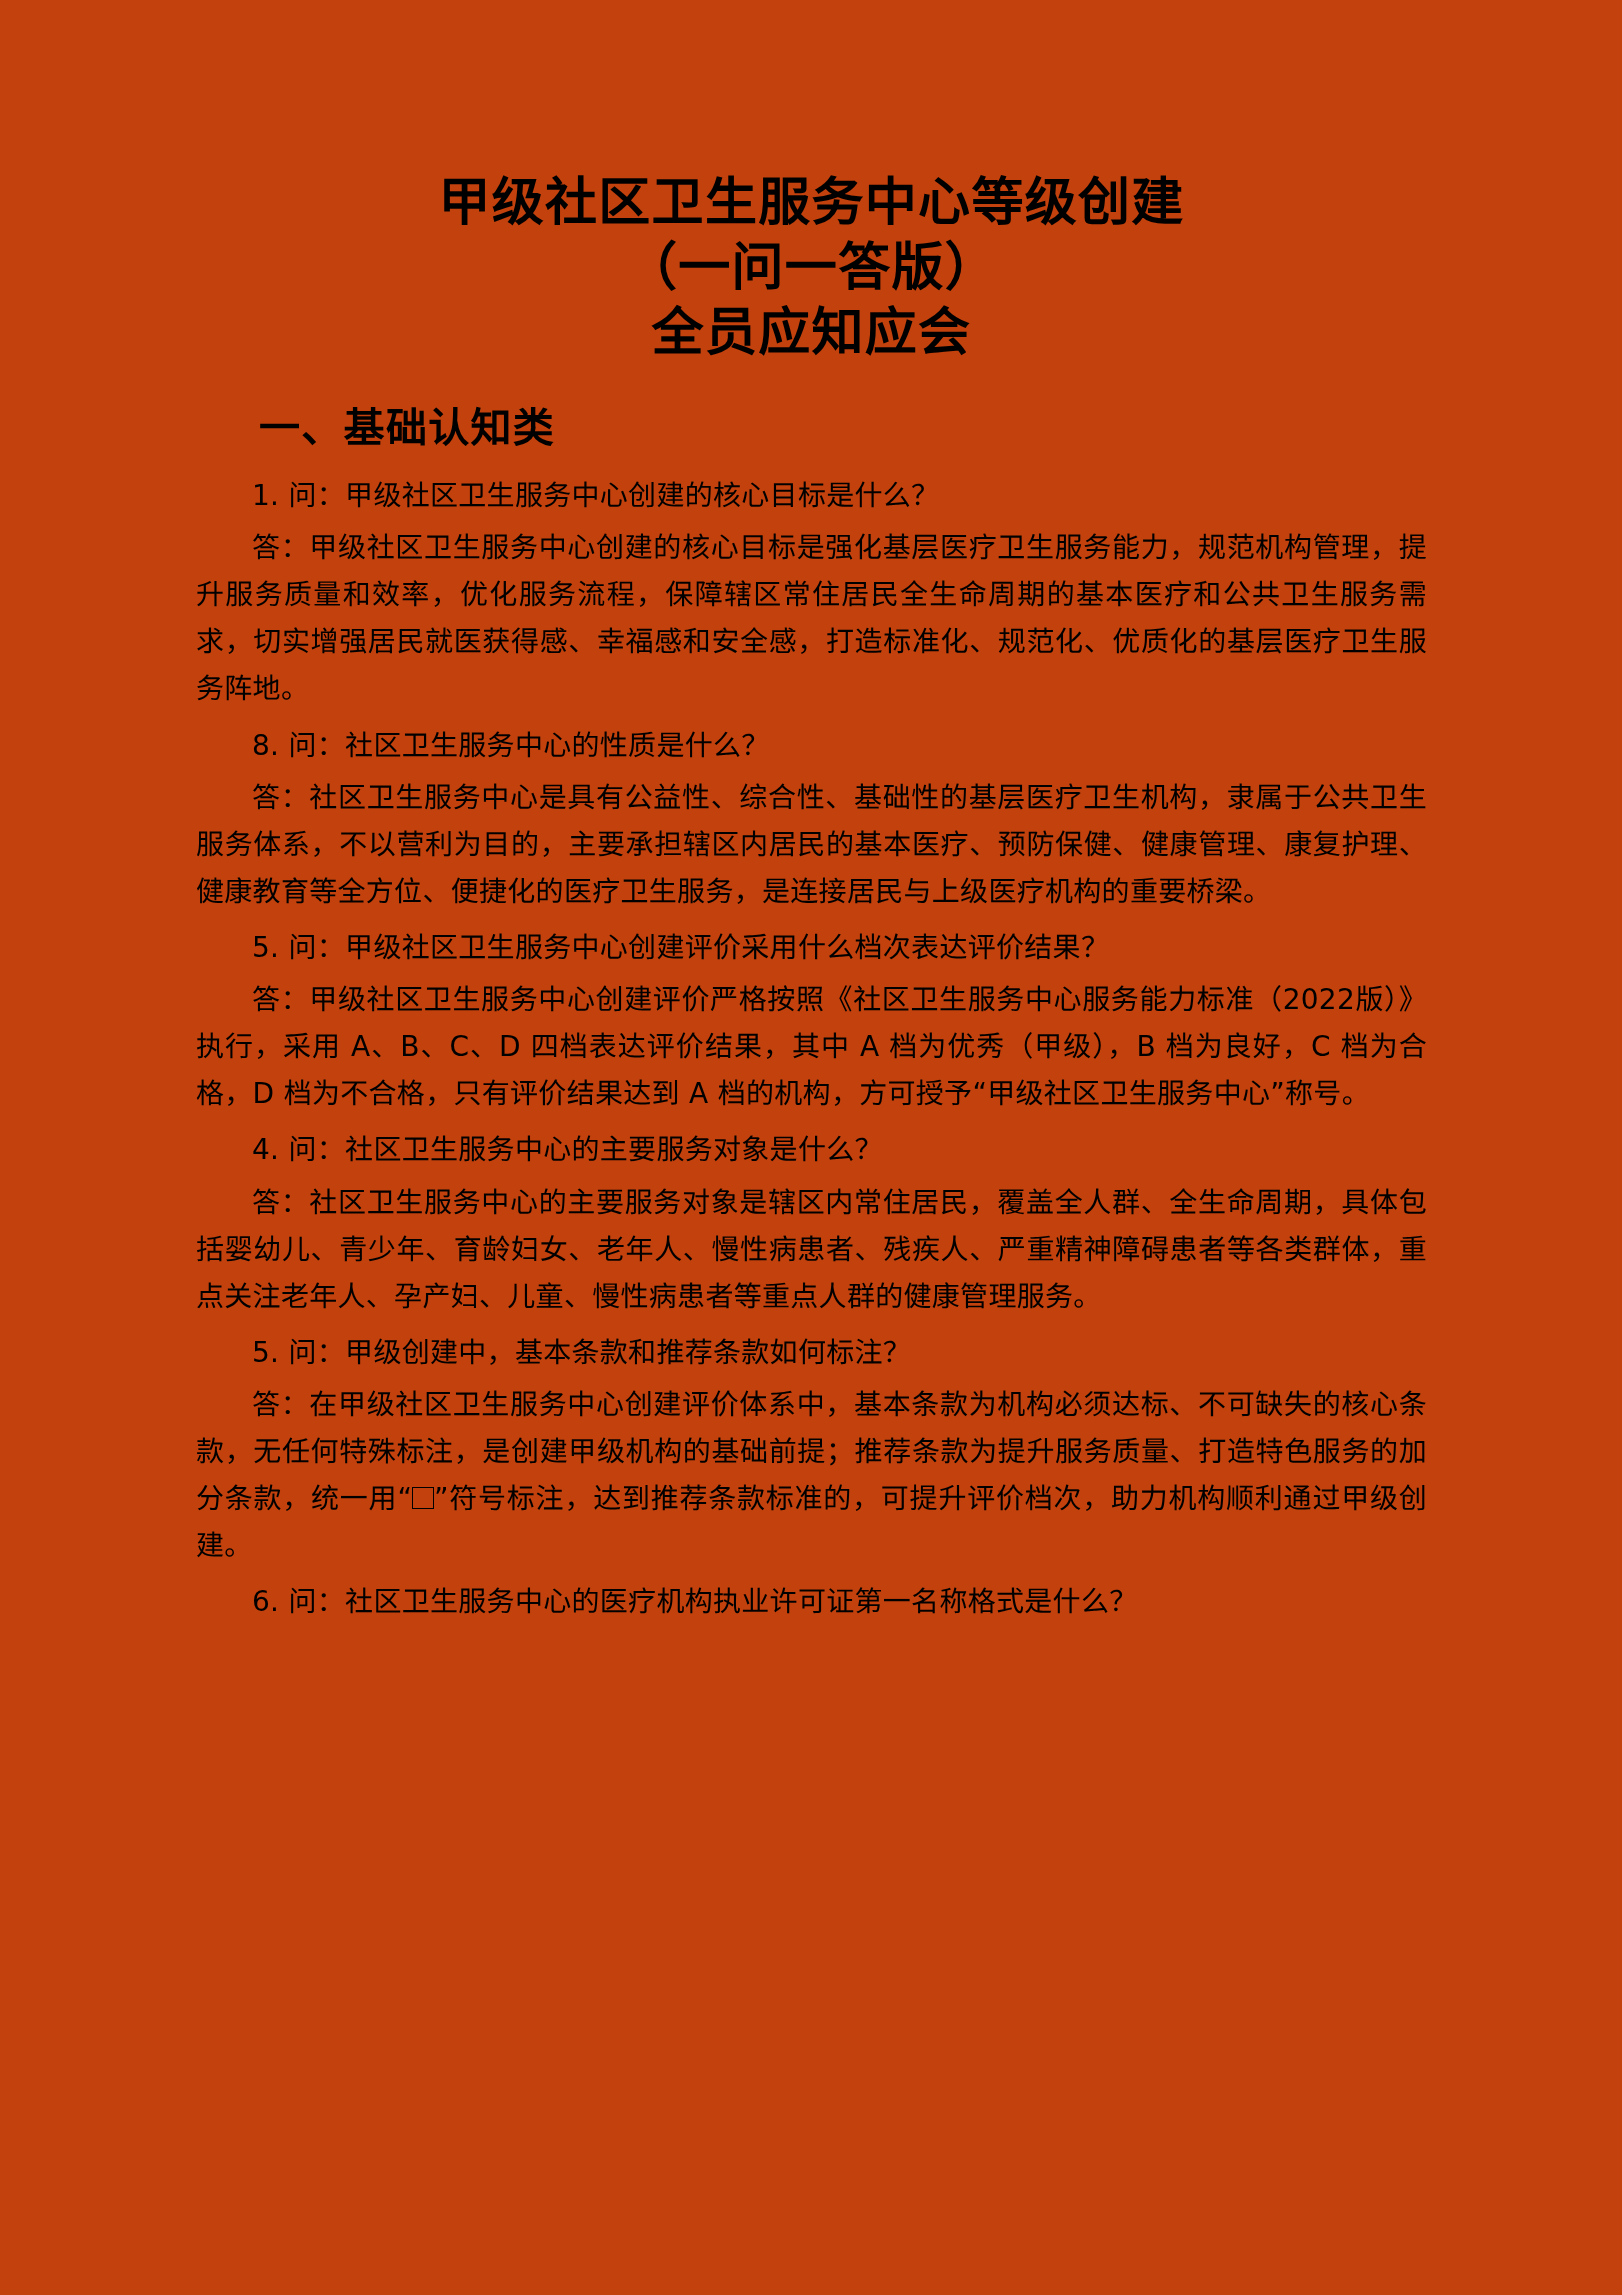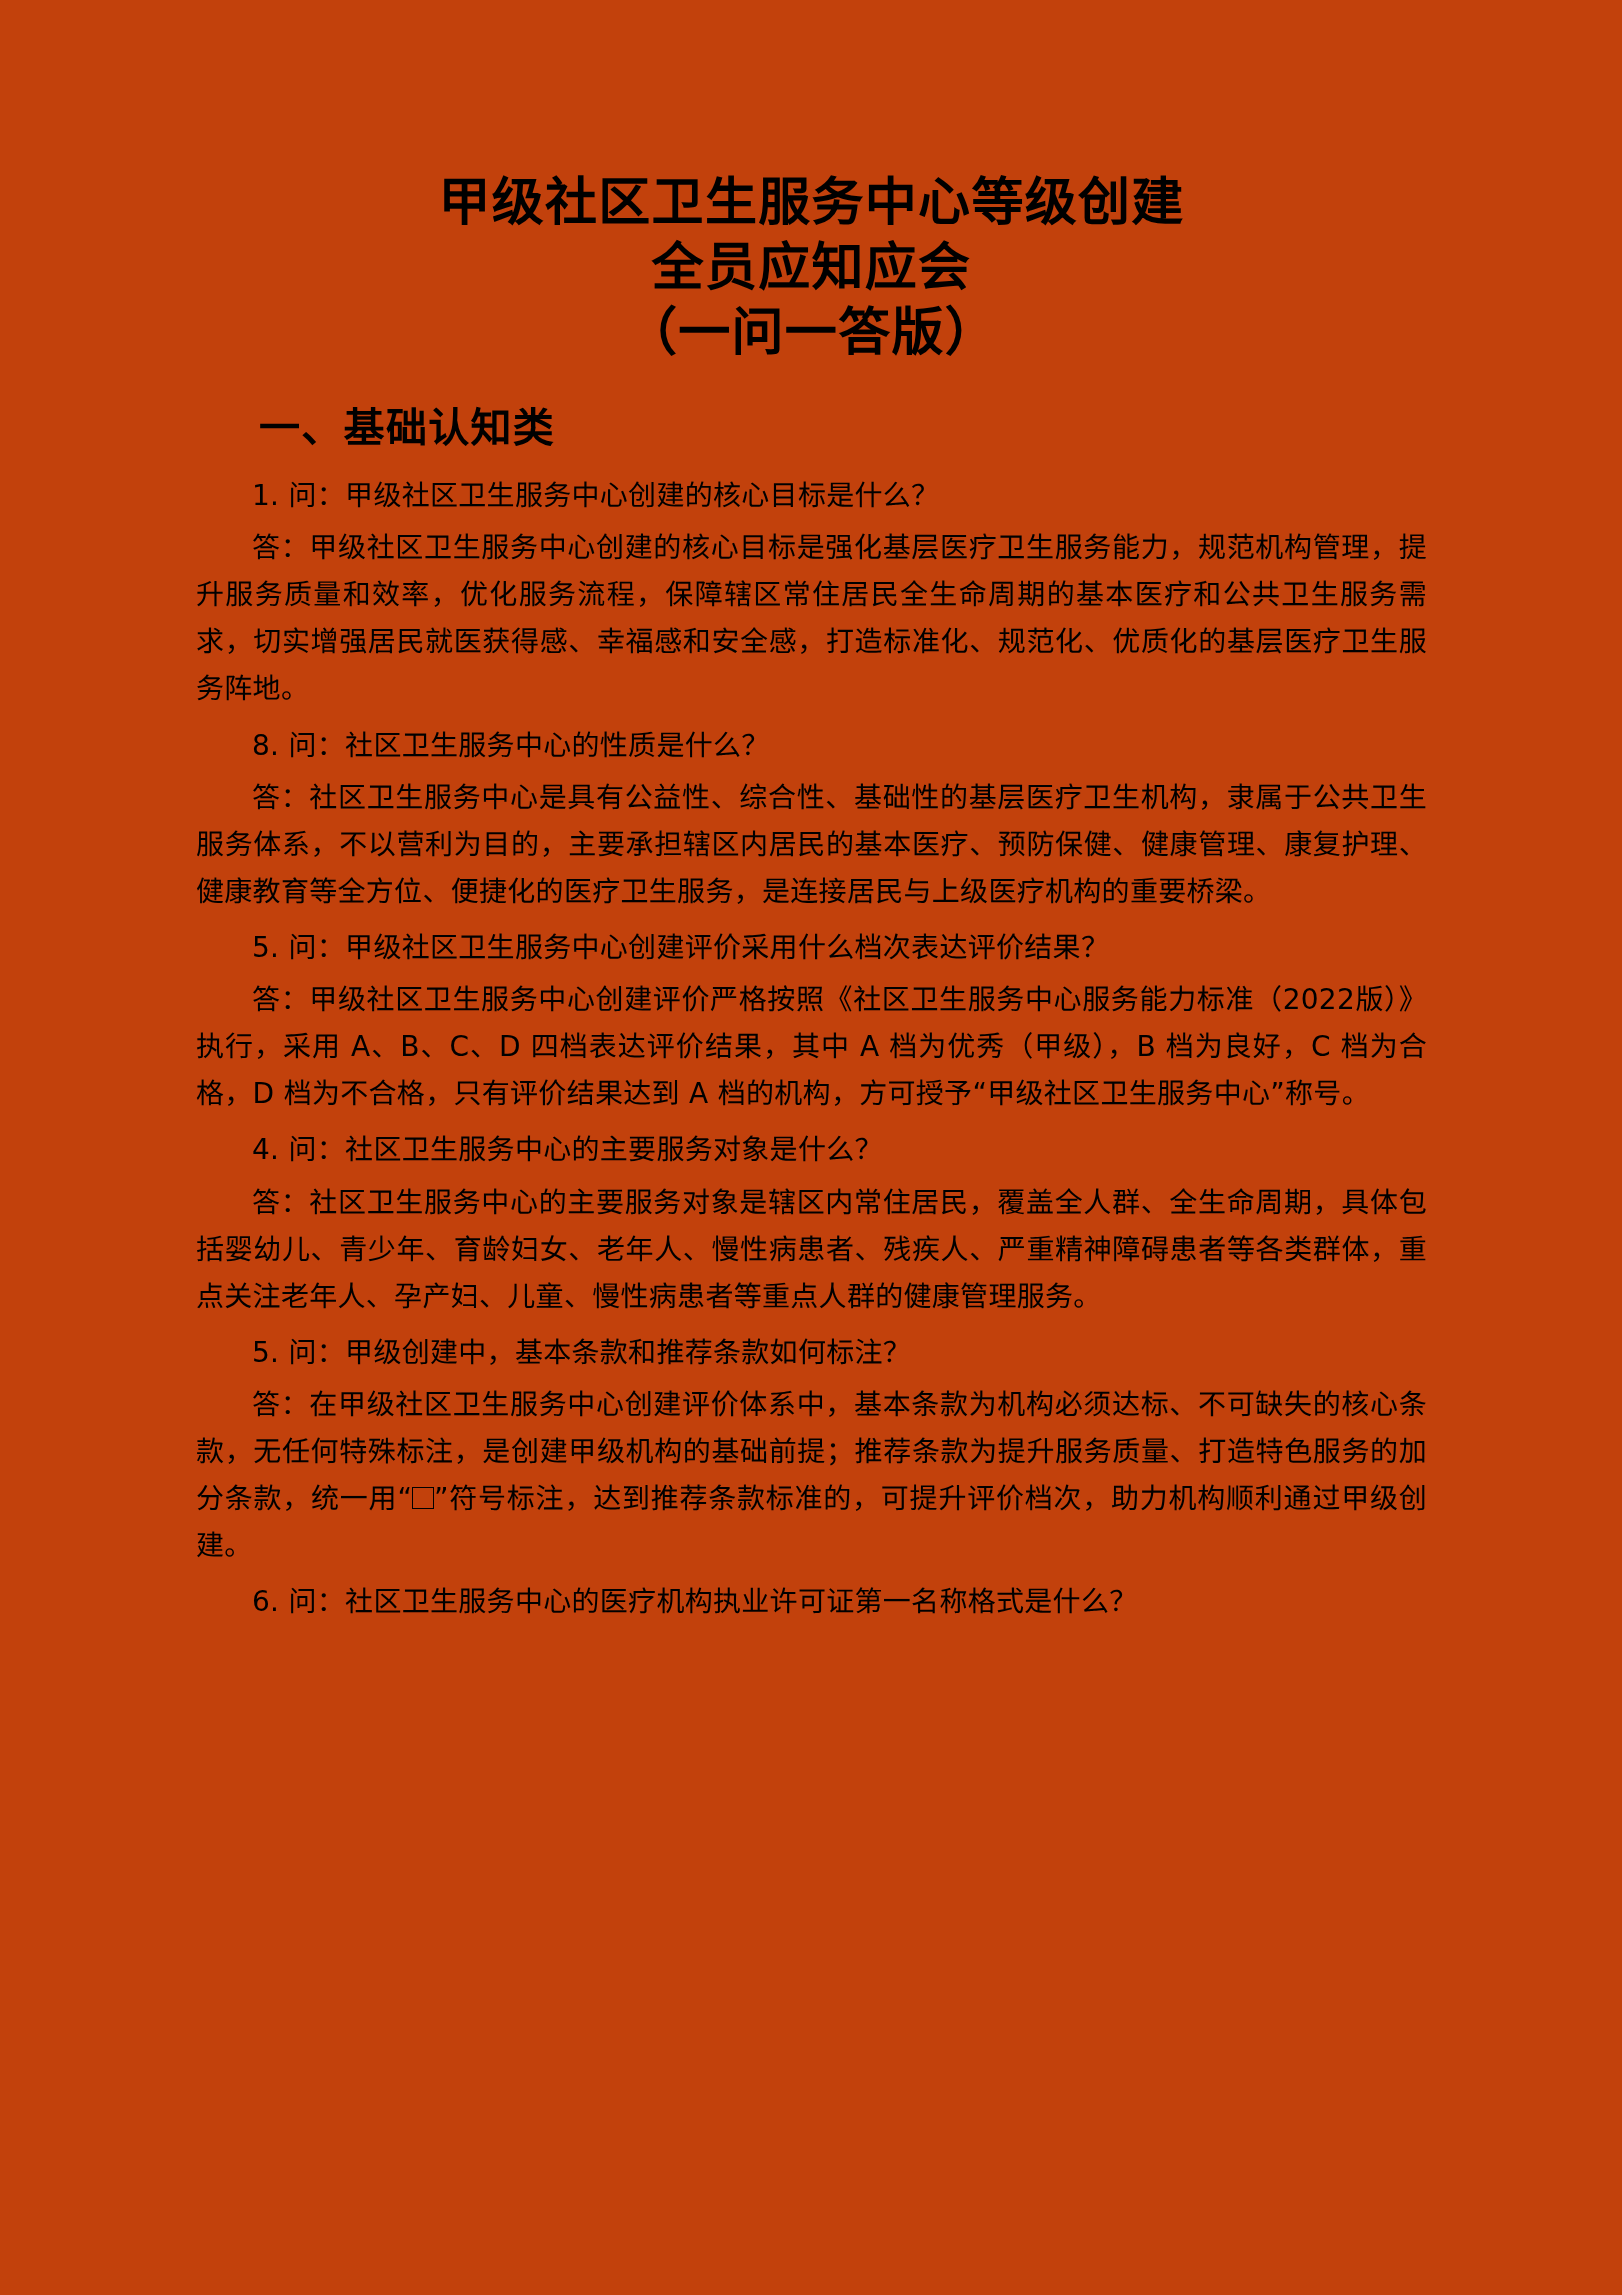--- a/index.html
+++ b/index.html
@@ -79,22 +79,22 @@
     box-sizing: border-box;
   }
 </style>
 </head>
 <body>
 
 <div class="page">
 
   <h1 class="doc-title">
     <span class="title-line title-line-1">甲级社区卫生服务中心等级创建</span>
+    <span class="title-line title-line-3">（一问一答版）</span>
     <span class="title-line title-line-2">全员应知应会</span>
-    <span class="title-line title-line-3">（一问一答版）</span>
   </h1>
 
   <h2 class="section-heading">一、基础认知类</h2>
 
   <div class="qa-list">
 
     <p class="para question">1. 问：甲级社区卫生服务中心创建的核心目标是什么？</p>
     <p class="para answer">答：甲级社区卫生服务中心创建的核心目标是强化基层医疗卫生服务能力，规范机构管理，提升服务质量和效率，优化服务流程，保障辖区常住居民全生命周期的基本医疗和公共卫生服务需求，切实增强居民就医获得感、幸福感和安全感，打造标准化、规范化、优质化的基层医疗卫生服务阵地。</p>
 
     <p class="para question">8. 问：社区卫生服务中心的性质是什么？</p>

